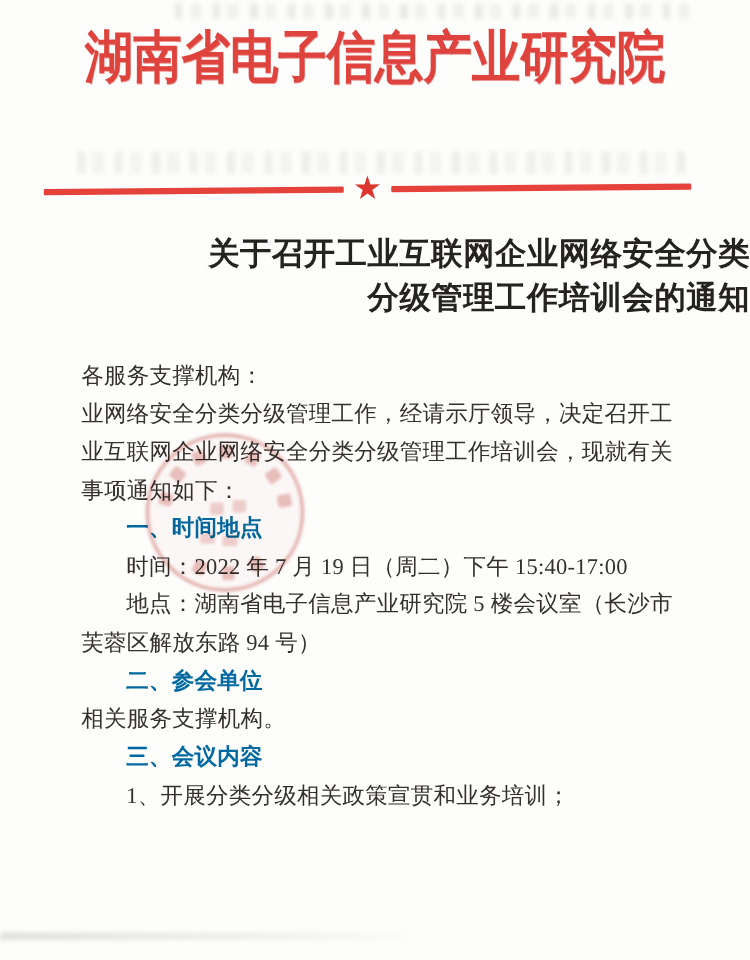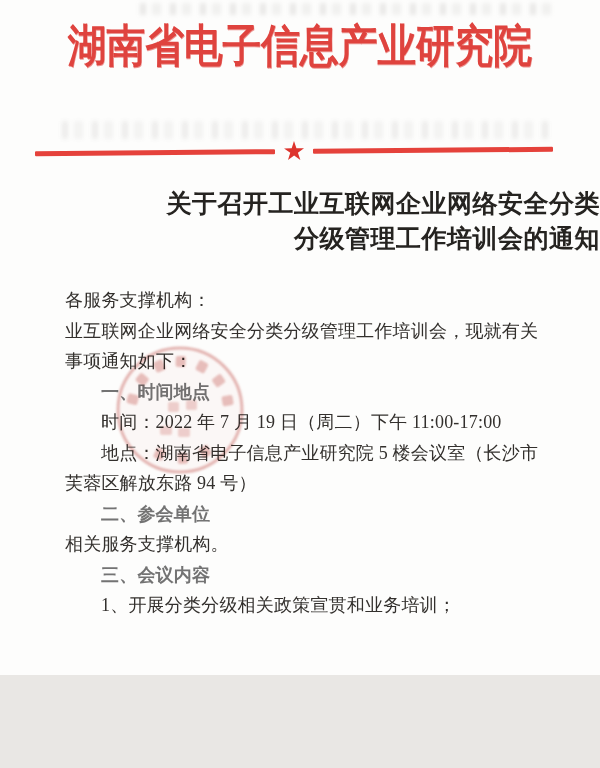--- a/index.html
+++ b/index.html
@@ -1,18 +1,18 @@
 <!DOCTYPE html>
 <html><head>
 <meta charset="utf-8">
 <style>
   html,body{margin:0;padding:0;background:#e9e7e4;}
   .page{
     position:relative;
-    width:600px;height:675px;
+    width:600px;height:768px;
     margin:0 auto;
     background:#fdfdfc;
     overflow:hidden;
     font-family:"Liberation Serif","DejaVu Serif",serif;
     color:#2e2c2a;
   }
   
   .smudge{
     position:absolute;
     background:repeating-linear-gradient(90deg,
@@ -64,21 +64,21 @@
   .doc-body{
     position:absolute;left:65px;top:285px;width:470px;
     font-size:18px;line-height:30.5px;
     letter-spacing:0.2px;
     color:#33302d;
   }
   .doc-body .line{white-space:nowrap;}
   .doc-body .line.indent{text-indent:2em;}
   .doc-body .line.heading{
     font-family:"Liberation Sans","DejaVu Sans",sans-serif;
-    font-weight:700;color:#737373;
+    font-weight:700;color:#0369a1;
   }
   
   .stamp{
     position:absolute;left:108px;top:338px;width:144px;height:144px;
     mix-blend-mode:multiply;
     filter:blur(1.1px);
     opacity:.8;
     pointer-events:none;
   }
 </style>
@@ -101,24 +101,25 @@
     <div class="seg"></div>
   </div>
 
   <div class="doc-title">
     <div>关于召开工业互联网企业网络安全分类</div>
     <div>分级管理工作培训会的通知</div>
   </div>
 
   <div class="doc-body" id="body-lines">
       <div class="line">各服务支撑机构：</div>
+      <div class="line">业网络安全分类分级管理工作，经请示厅领导，决定召开工</div>
       <div class="line">业互联网企业网络安全分类分级管理工作培训会，现就有关</div>
       <div class="line">事项通知如下：</div>
       <div class="line indent heading">一、时间地点</div>
-      <div class="line indent">时间：2022 年 7 月 19 日（周二）下午 11:00-17:00</div>
+      <div class="line indent">时间：2022 年 7 月 19 日（周二）下午 15:40-17:00</div>
       <div class="line indent">地点：湖南省电子信息产业研究院 5 楼会议室（长沙市</div>
       <div class="line">芙蓉区解放东路 94 号）</div>
       <div class="line indent heading">二、参会单位</div>
       <div class="line">相关服务支撑机构。</div>
       <div class="line indent heading">三、会议内容</div>
       <div class="line indent">1、开展分类分级相关政策宣贯和业务培训；</div>
     </div>
 
   <svg class="stamp" viewBox="0 0 144 144" xmlns="http://www.w3.org/2000/svg">
     <g stroke="none">

